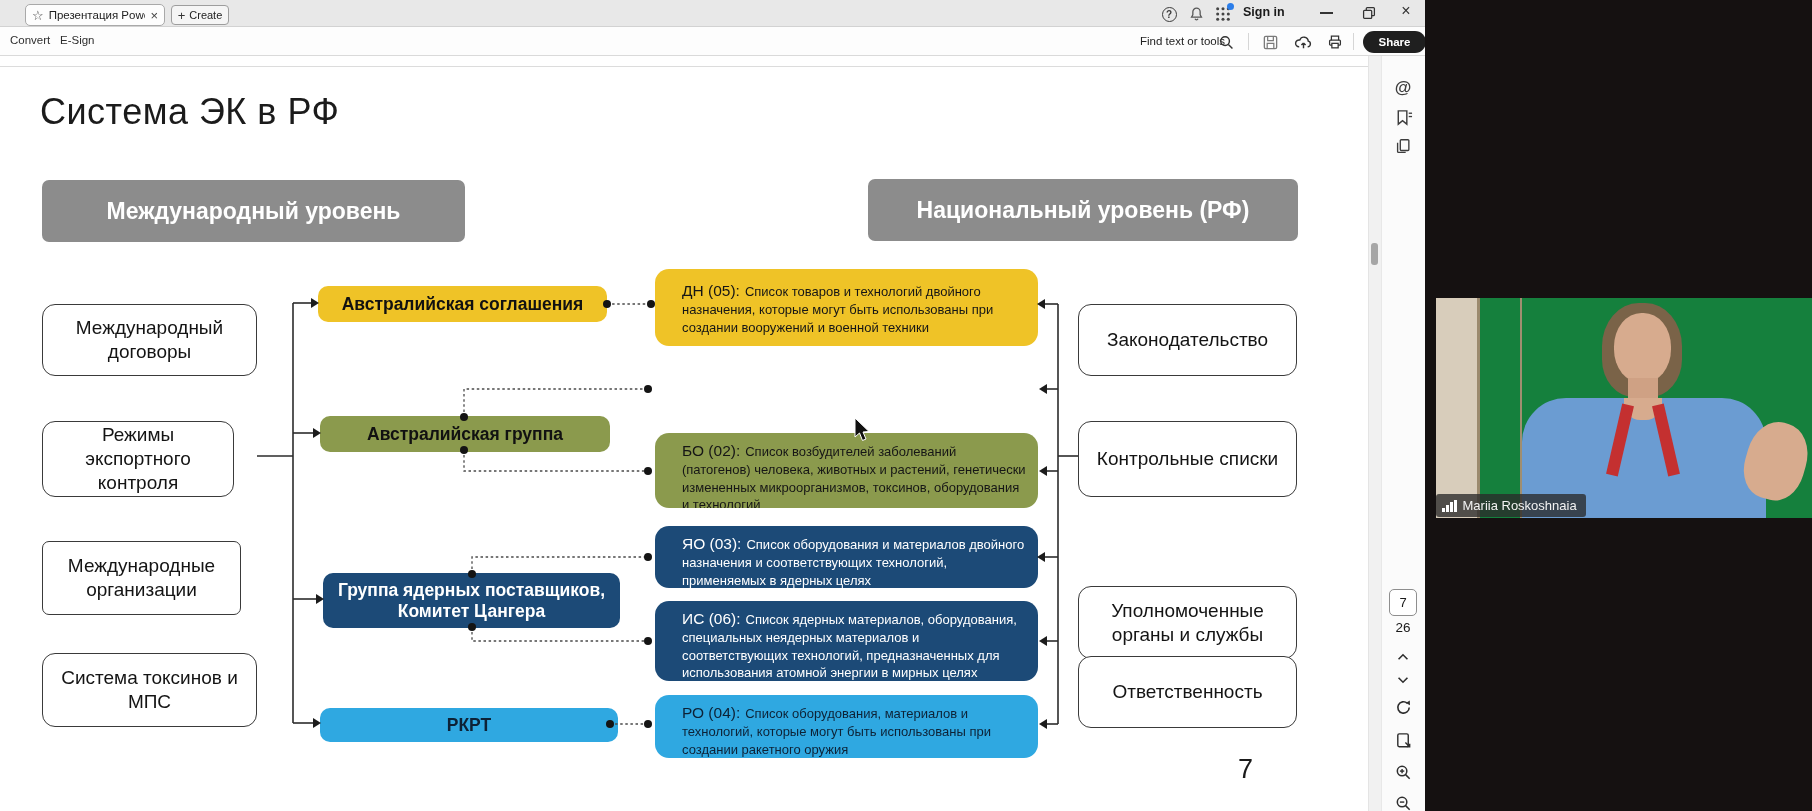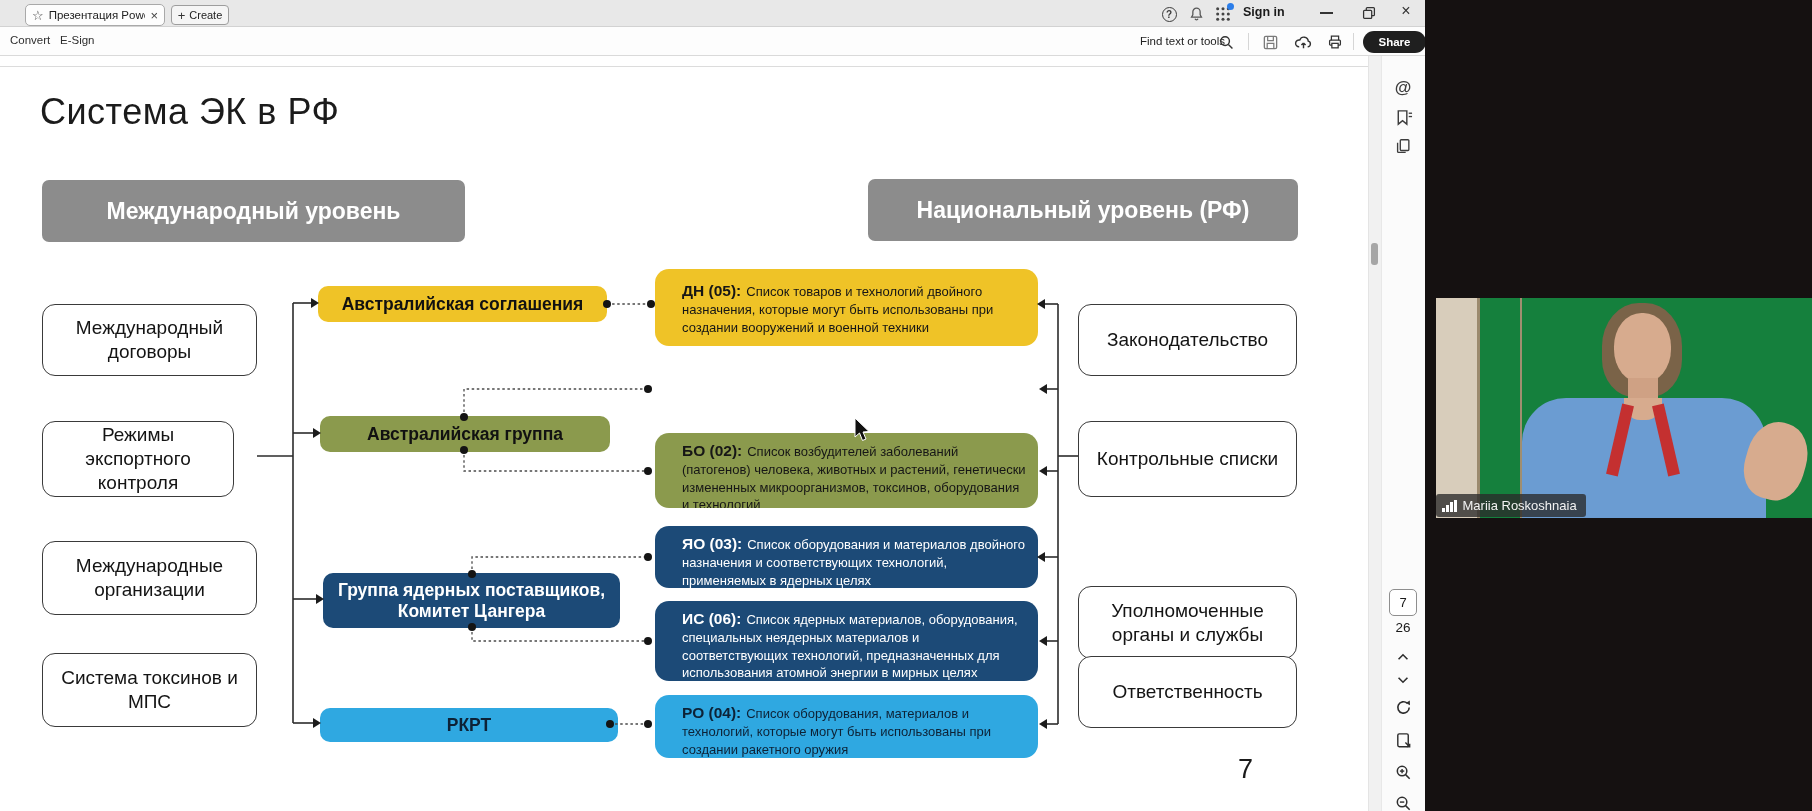--- a/index.html
+++ b/index.html
@@ -47,37 +47,37 @@
 
   .gray-hdr { background:#8c8c8c; border-radius:7px; color:#fff; font-weight:bold; font-size:23px;
               display:flex; align-items:center; justify-content:center; }
   #hdr-int { left:42px; top:124px; width:423px; height:62px; }
   #hdr-nat { left:868px; top:123px; width:430px; height:62px; }
 
   .wb { background:#fff; border:1.6px solid #3a3a3a; border-radius:13px; color:#141414; font-size:19px;
         line-height:1.25; display:flex; align-items:center; justify-content:center; text-align:center; padding:0 10px; }
   #lb1 { left:42px; top:248px; width:215px; height:72px; }
   #lb2 { left:42px; top:365px; width:192px; height:76px; }
-  #lb3 { left:42px; top:485px; width:215px; height:74px; }
+  #lb3 { left:42px; top:485px; width:199px; height:74px;border-radius:7px; }
   #lb4 { left:42px; top:597px; width:215px; height:74px; }
   #rb1 { left:1078px; top:248px; width:219px; height:72px; }
   #rb2 { left:1078px; top:365px; width:219px; height:76px; }
   #rb3 { left:1078px; top:482px; width:219px; height:73px;margin-top:48px; }
   #rb4 { left:1078px; top:600px; width:219px; height:72px; }
 
   .rg { border-radius:10px; font-weight:bold; font-size:17.5px; color:#111;
         display:flex; align-items:center; justify-content:center; text-align:center; line-height:1.2; }
   #rg1 { left:318px; top:230px; width:289px; height:36px; background:#efc327; }
   #rg2 { left:320px; top:360px; width:290px; height:36px; background:#8b9a4d; }
   #rg3 { left:323px; top:517px; width:297px; height:55px; background:#1c4a77; color:#fff; padding:0 14px; }
   #rg4 { left:320px; top:652px; width:298px; height:34px; background:#2fa8e1; color:#0d2236; }
 
   .ls { border-radius:14px; width:383px; left:655px; padding:8px 12px 6px 27px; font-size:13px;
         line-height:1.32; color:#161616; overflow:hidden; }
-  .ls .code { font-weight:bold; font-size:15.5px; margin-right:5px; }
+  .ls .code { font-weight:normal; font-size:15.5px; margin-right:5px; }
   #ls1 { top:213px; height:77px; background:#efc327; padding-top:12px; }
   #ls2 { top:298px; height:67px; background:#8b9a4d; }
   #ls3 { top:377px; height:75px; background:#8b9a4d; }
   #ls4 { top:470px; height:62px; background:#1c4a77; color:#fff; }
   #ls5 { top:545px; height:80px; background:#1c4a77; color:#fff; }
   #ls6 { top:639px; height:63px; background:#2fa8e1; color:#0d2236; }
 
   #slide-pagenum { left:1238px; top:698px; font-size:27px; color:#1a1a1a; }
 
   #connectors { left:0; top:0; width:1368px; height:755px; pointer-events:none; }

